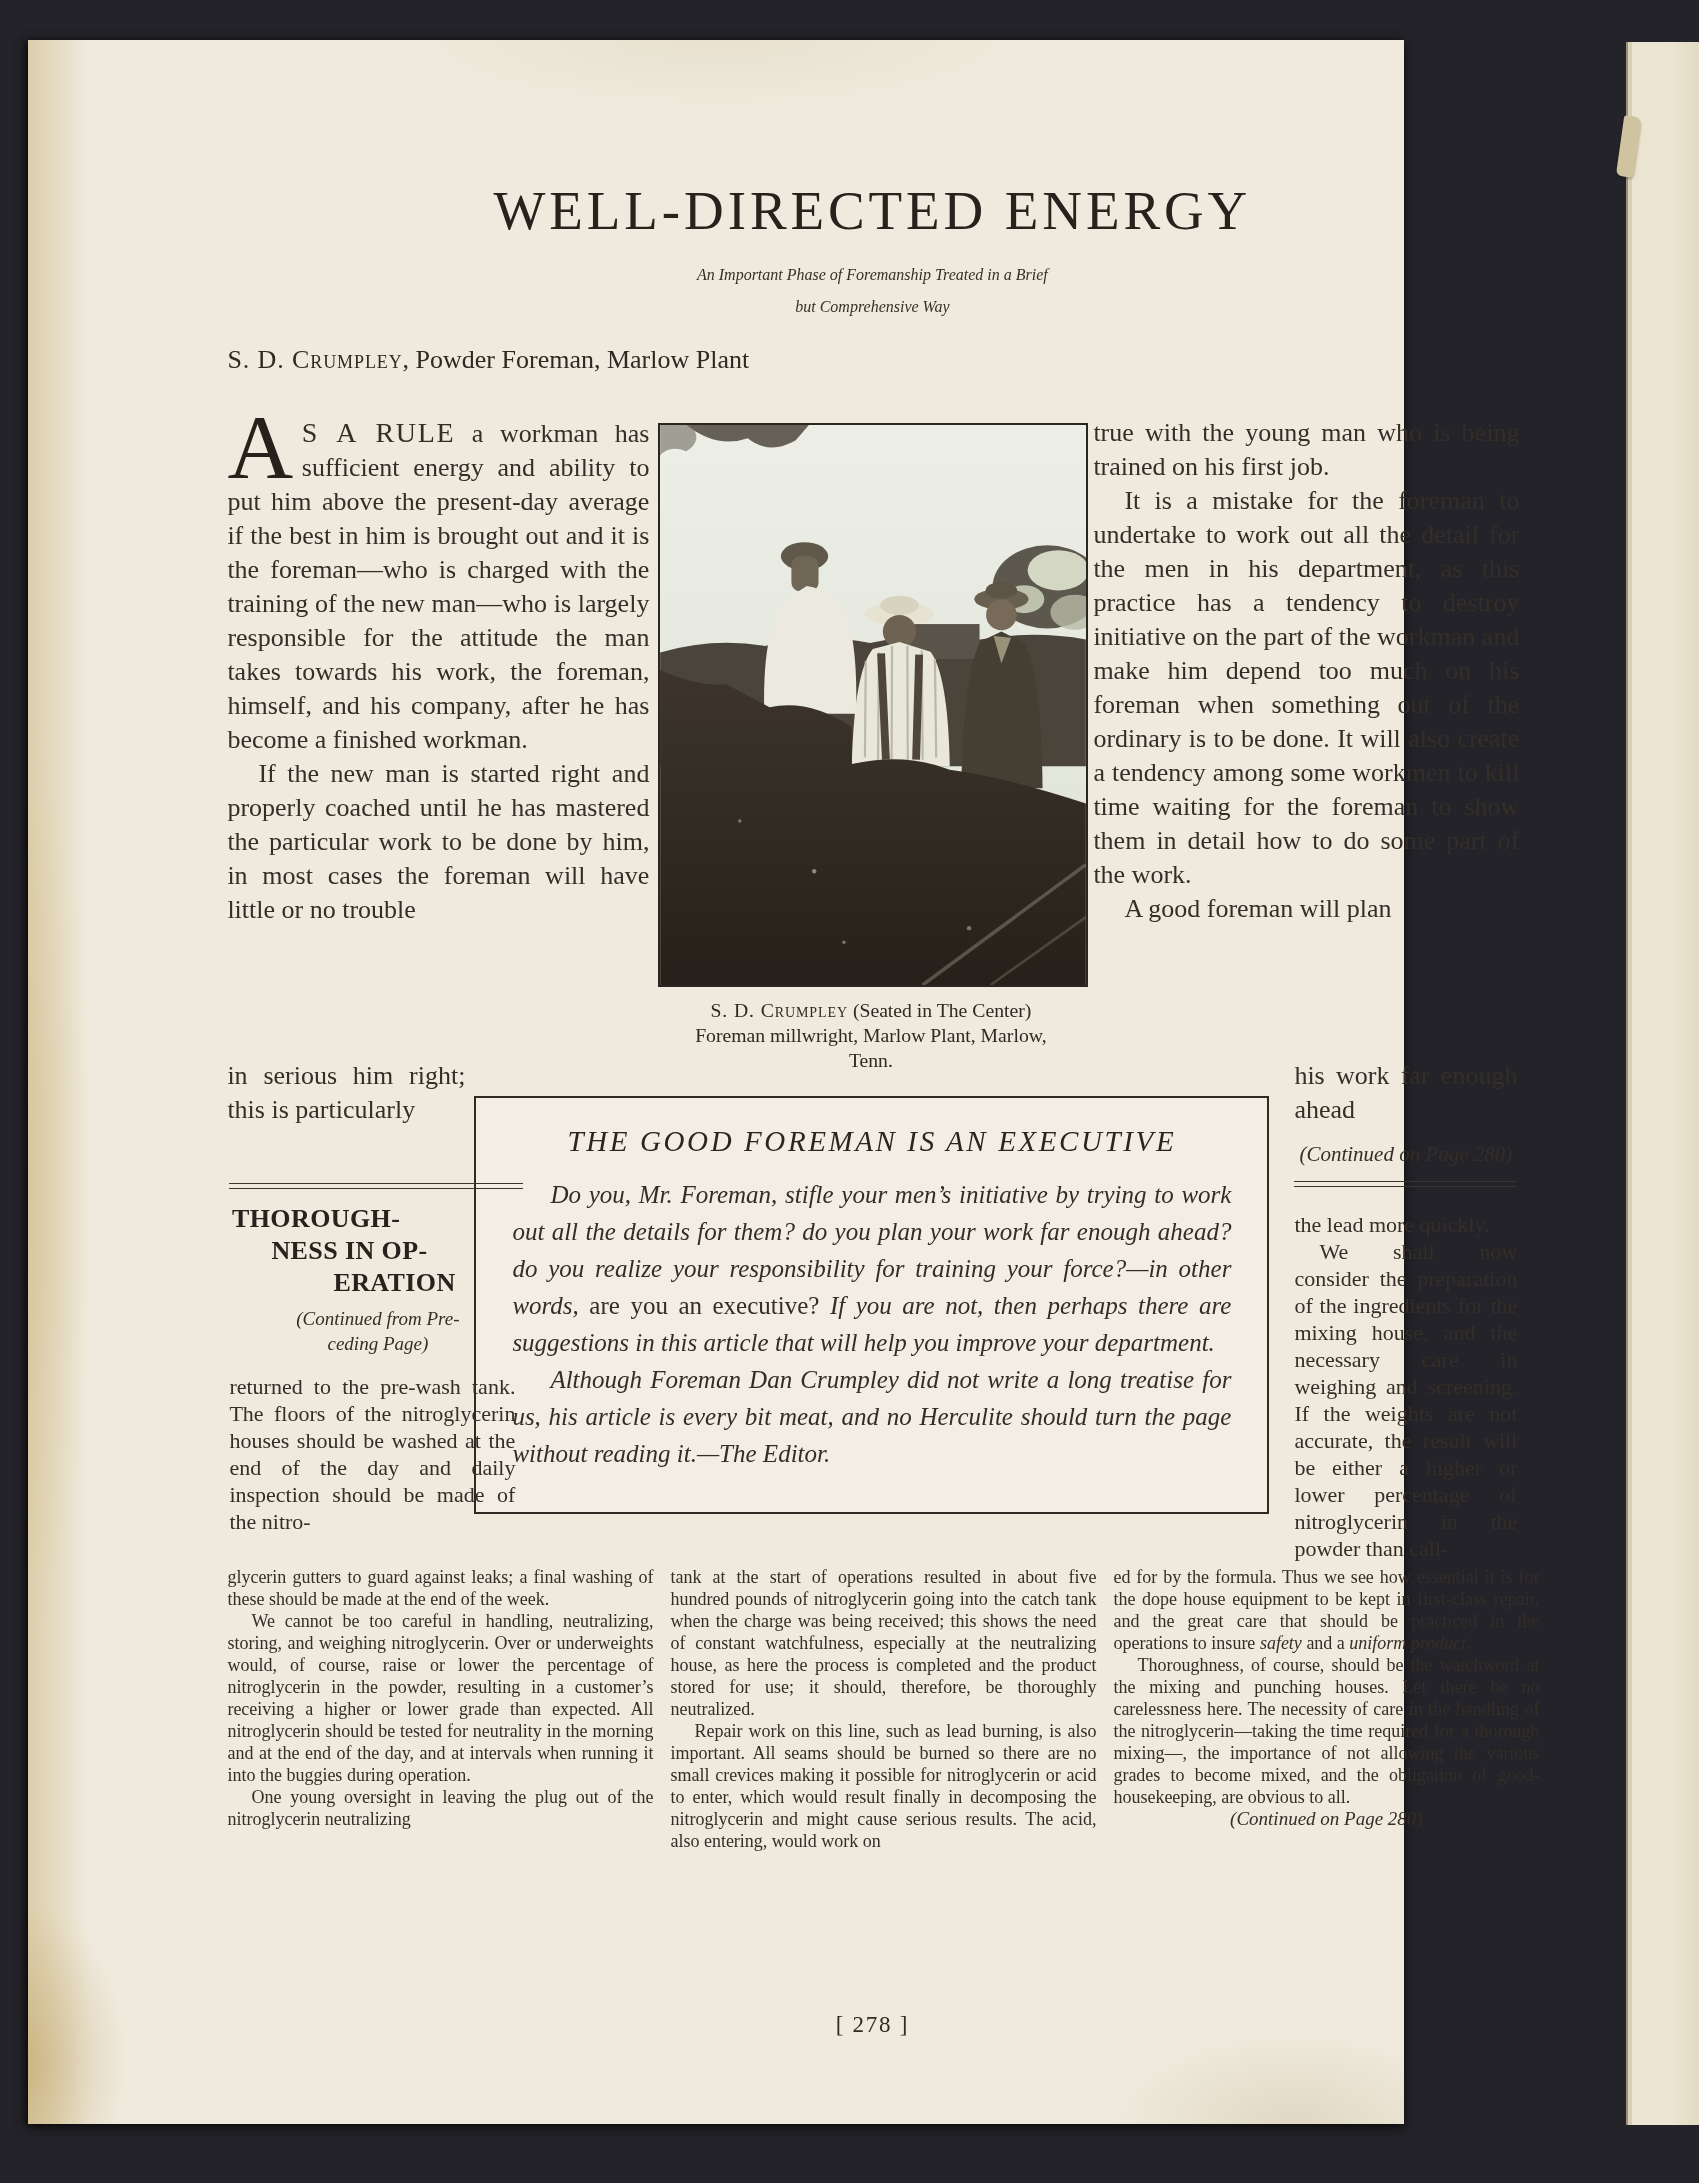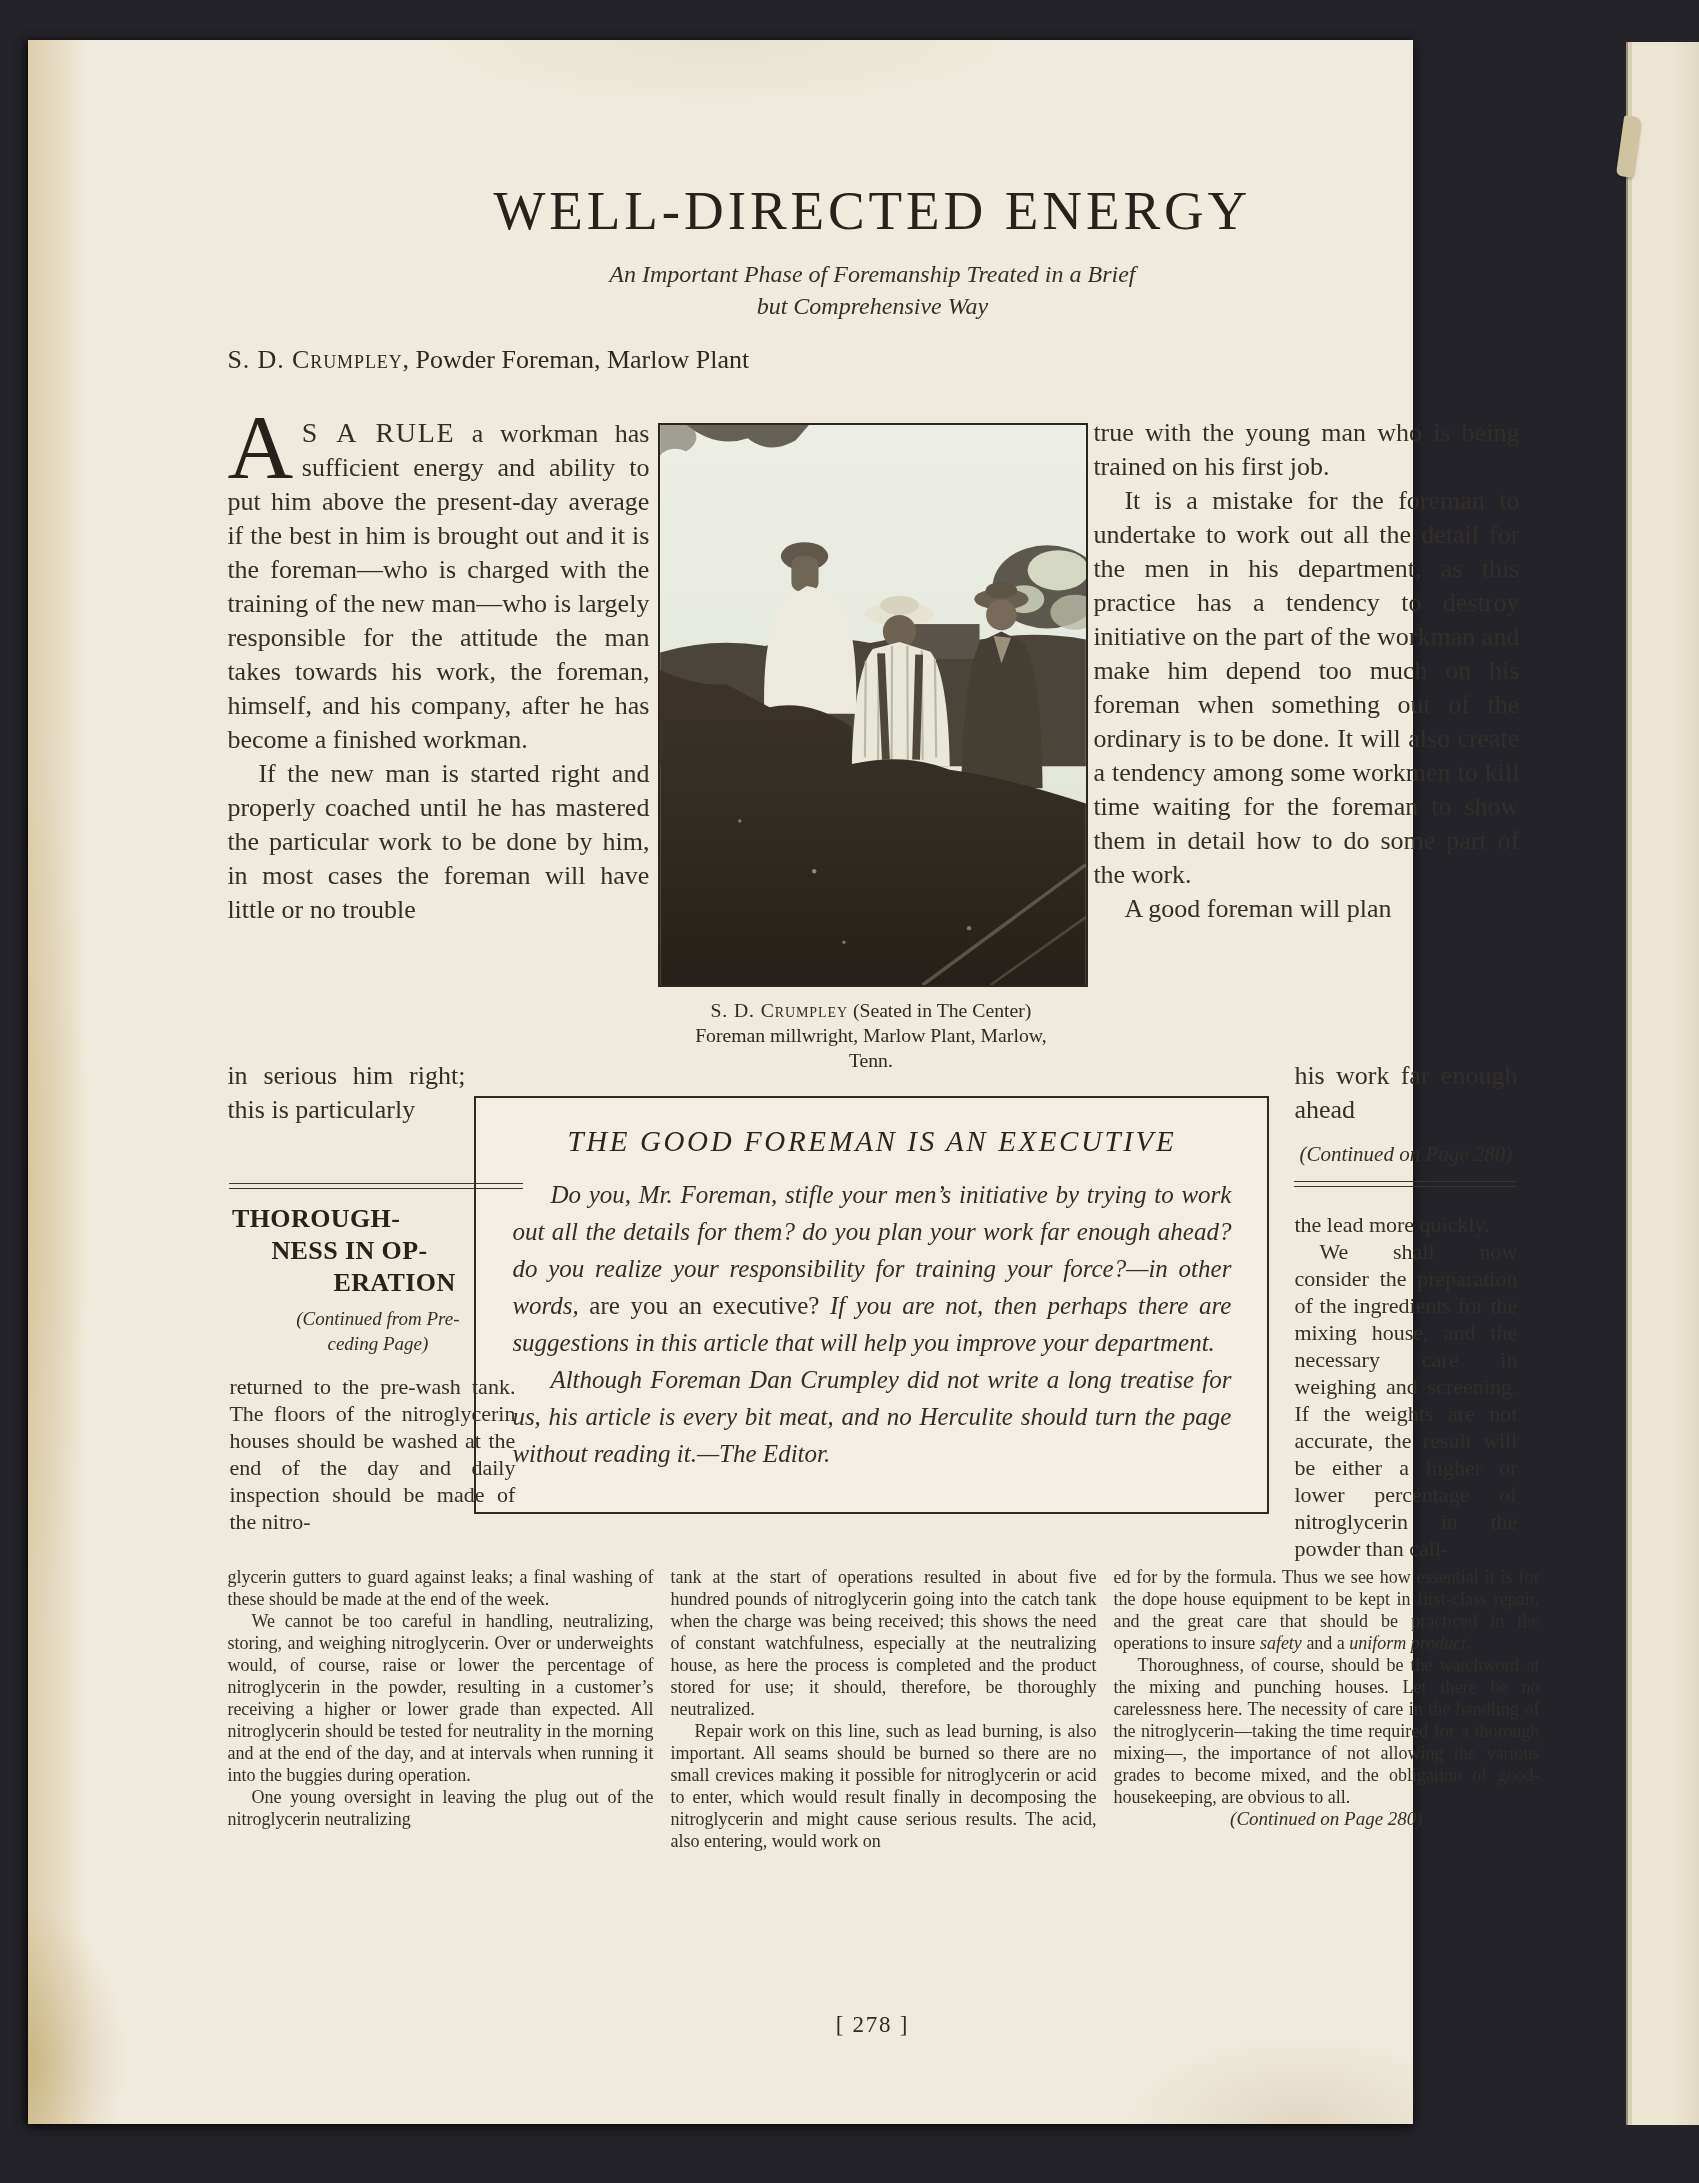--- a/index.html
+++ b/index.html
@@ -12,21 +12,20 @@
   .page{
     position:absolute;left:28.4px;top:40px;width:1376px;height:2084px;
     background:
       radial-gradient(ellipse 140px 227px at 0% 97%, rgba(186,156,92,.50), transparent 70%),
       radial-gradient(ellipse 79px 612px at 0% 55%, rgba(199,176,120,.28), transparent 75%),
       linear-gradient(90deg, rgba(215,197,154,.75) 0px, rgba(215,197,154,0) 61px),
       radial-gradient(ellipse 262px 131px at 92% 100%, rgba(173,152,104,.22), transparent 70%),
       radial-gradient(ellipse 394px 87px at 50% 0%, rgba(210,198,165,.25), transparent 80%),
       #efeadd;
     box-shadow: -2.6px 0 7.9px rgba(0,0,0,.55), 0 3.5px 10.5px rgba(0,0,0,.5);
-    padding-left: 9px;
   }
   .next-page-edge{
     position:absolute;left:1626px;top:42px;width:73px;height:2083px;
     background:linear-gradient(90deg,#9b9176 0 1.7px,#d9d0ba 1.7px 6.1px,#ece5d2 6.1px 60%,#e2dac4 100%);
   }
   .next-page-edge .crease{
     position:absolute;left:3.5px;top:0;width:0.9px;height:100%;
     background:linear-gradient(#b3a98c,#8f8568 40%,#b3a98c);
   }
   .next-page-edge .torn{
@@ -34,21 +33,21 @@
     background:#cfc3a0;transform:rotate(8deg);border-radius:2.6px 7.9px 4.4px 6.1px;
     box-shadow:0 1.7px 2.6px rgba(0,0,0,.25);
   }
   .abs{position:absolute;}
   .masthead-title{
     left:199px;top:139px;width:1290px;text-align:center;
     font-size:55px;letter-spacing:3.9px;color:#27221c;font-weight:normal;
   }
   .masthead-sub{
     left:199px;top:219px;width:1290px;text-align:center;
-    font-style:italic;font-size:24px;line-height:31.5px;color:#353027;
+    font-style:italic;font-size:16px;line-height:31.5px;color:#353027;
   }
   .masthead-byline{
     left:199px;top:305px;width:1290px;
     font-size:26px;color:#2e2922;
   }
   .sc{font-variant:small-caps;letter-spacing:0.9px;}
   .body-col{
     font-size:26px;line-height:34px;text-align:justify;color:#332e27;
   }
   .body-col p{margin:0;}

